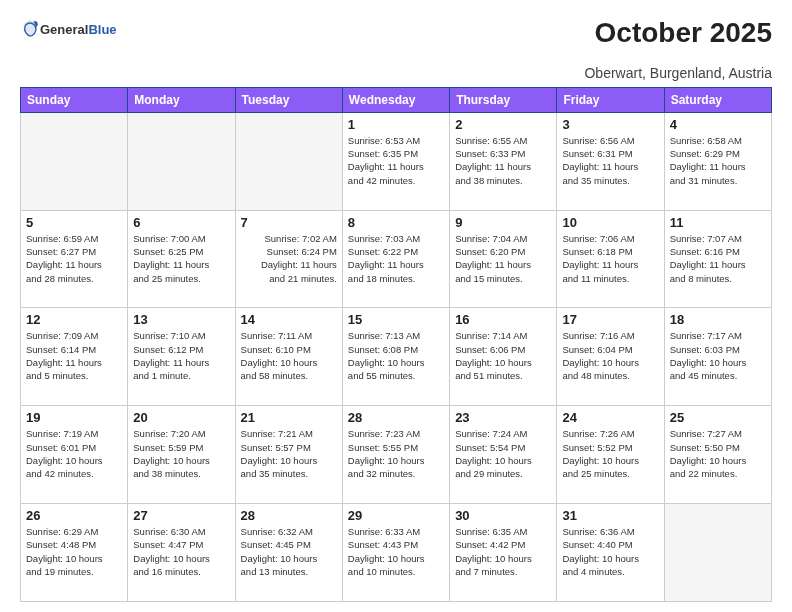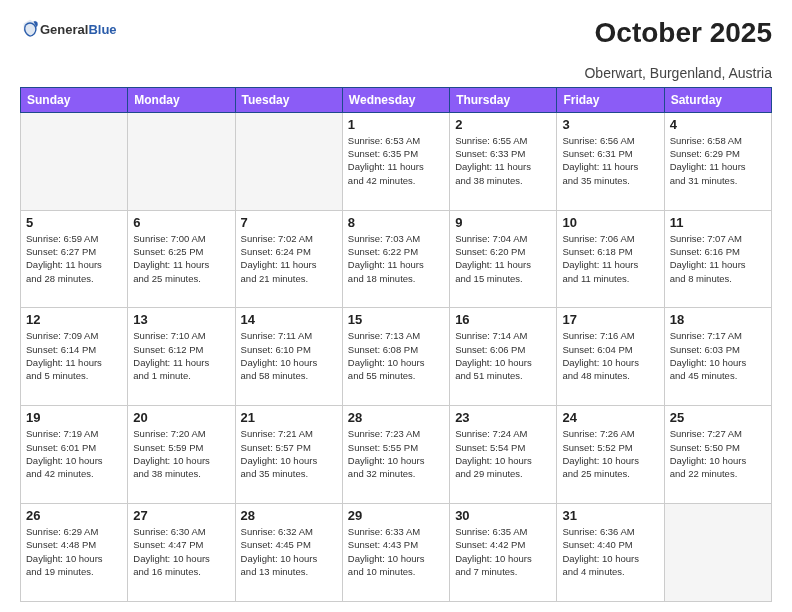--- a/index.html
+++ b/index.html
@@ -177,21 +177,21 @@
           </td>
           <td>
             <div class="day-number">6</div>
             <div class="day-info" style="white-space: pre-line;">Sunrise: 7:00 AM
 Sunset: 6:25 PM
 Daylight: 11 hours
 and 25 minutes.</div>
           </td>
           <td>
             <div class="day-number">7</div>
-            <div class="day-info" style="white-space: pre-line;">Sunrise: 7:02 AM
+            <div class="day-info" style="white-space: pre-line; text-align: right;">Sunrise: 7:02 AM
 Sunset: 6:24 PM
 Daylight: 11 hours
 and 21 minutes.</div>
           </td>
           <td>
             <div class="day-number">8</div>
             <div class="day-info" style="white-space: pre-line;">Sunrise: 7:03 AM
 Sunset: 6:22 PM
 Daylight: 11 hours
 and 18 minutes.</div>

